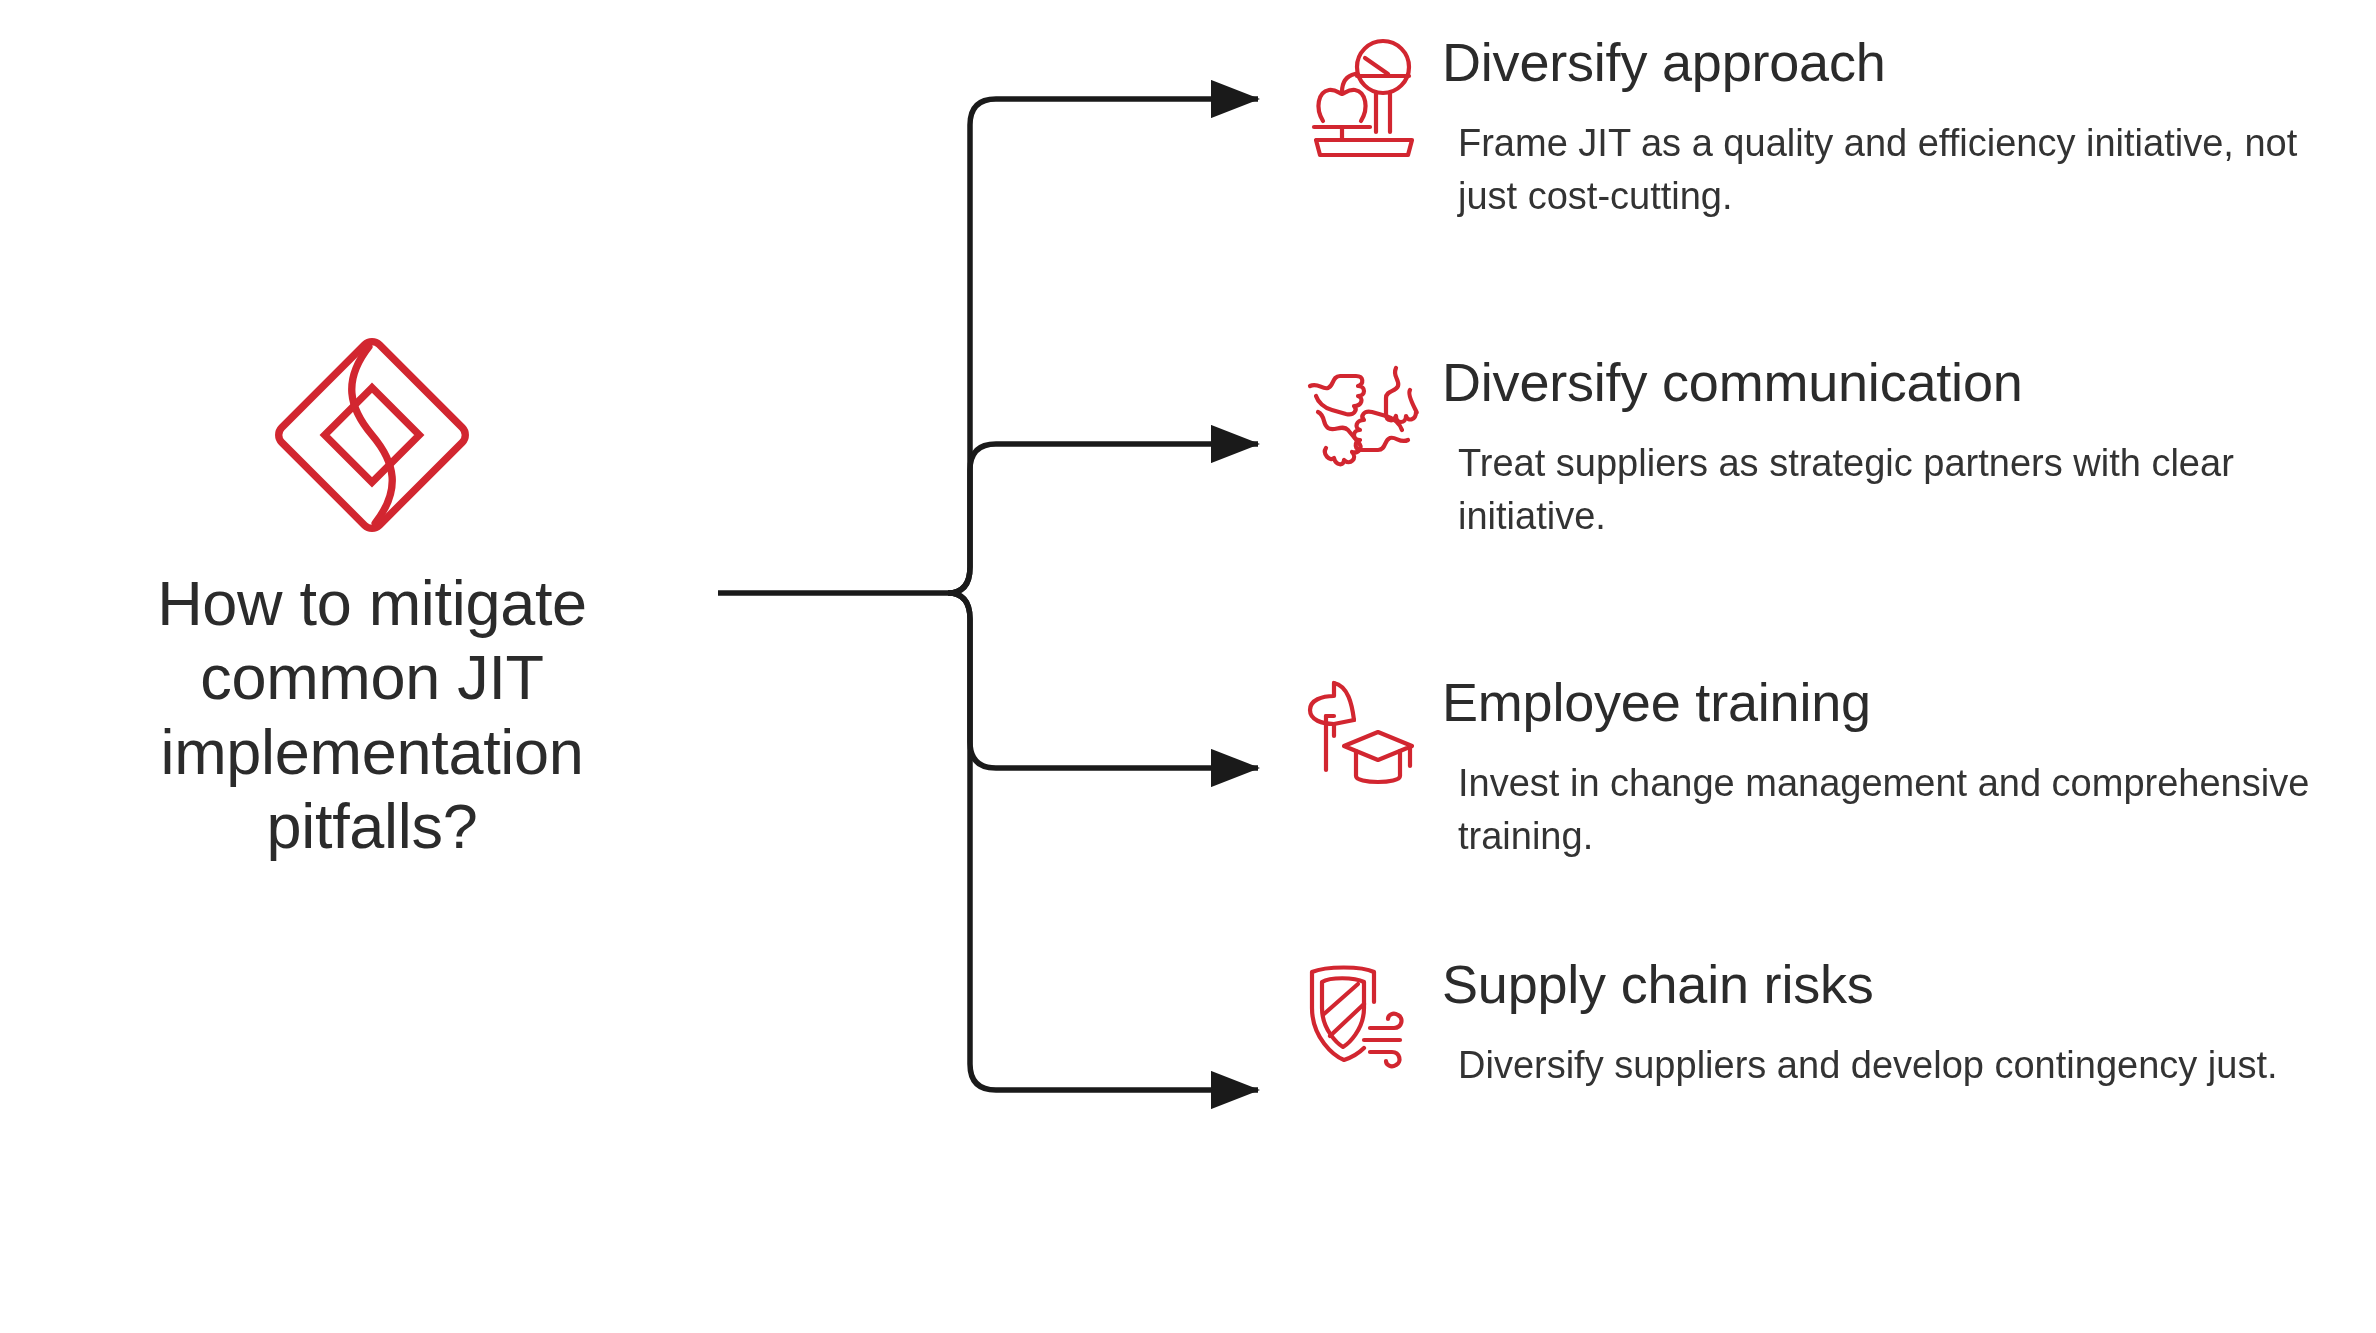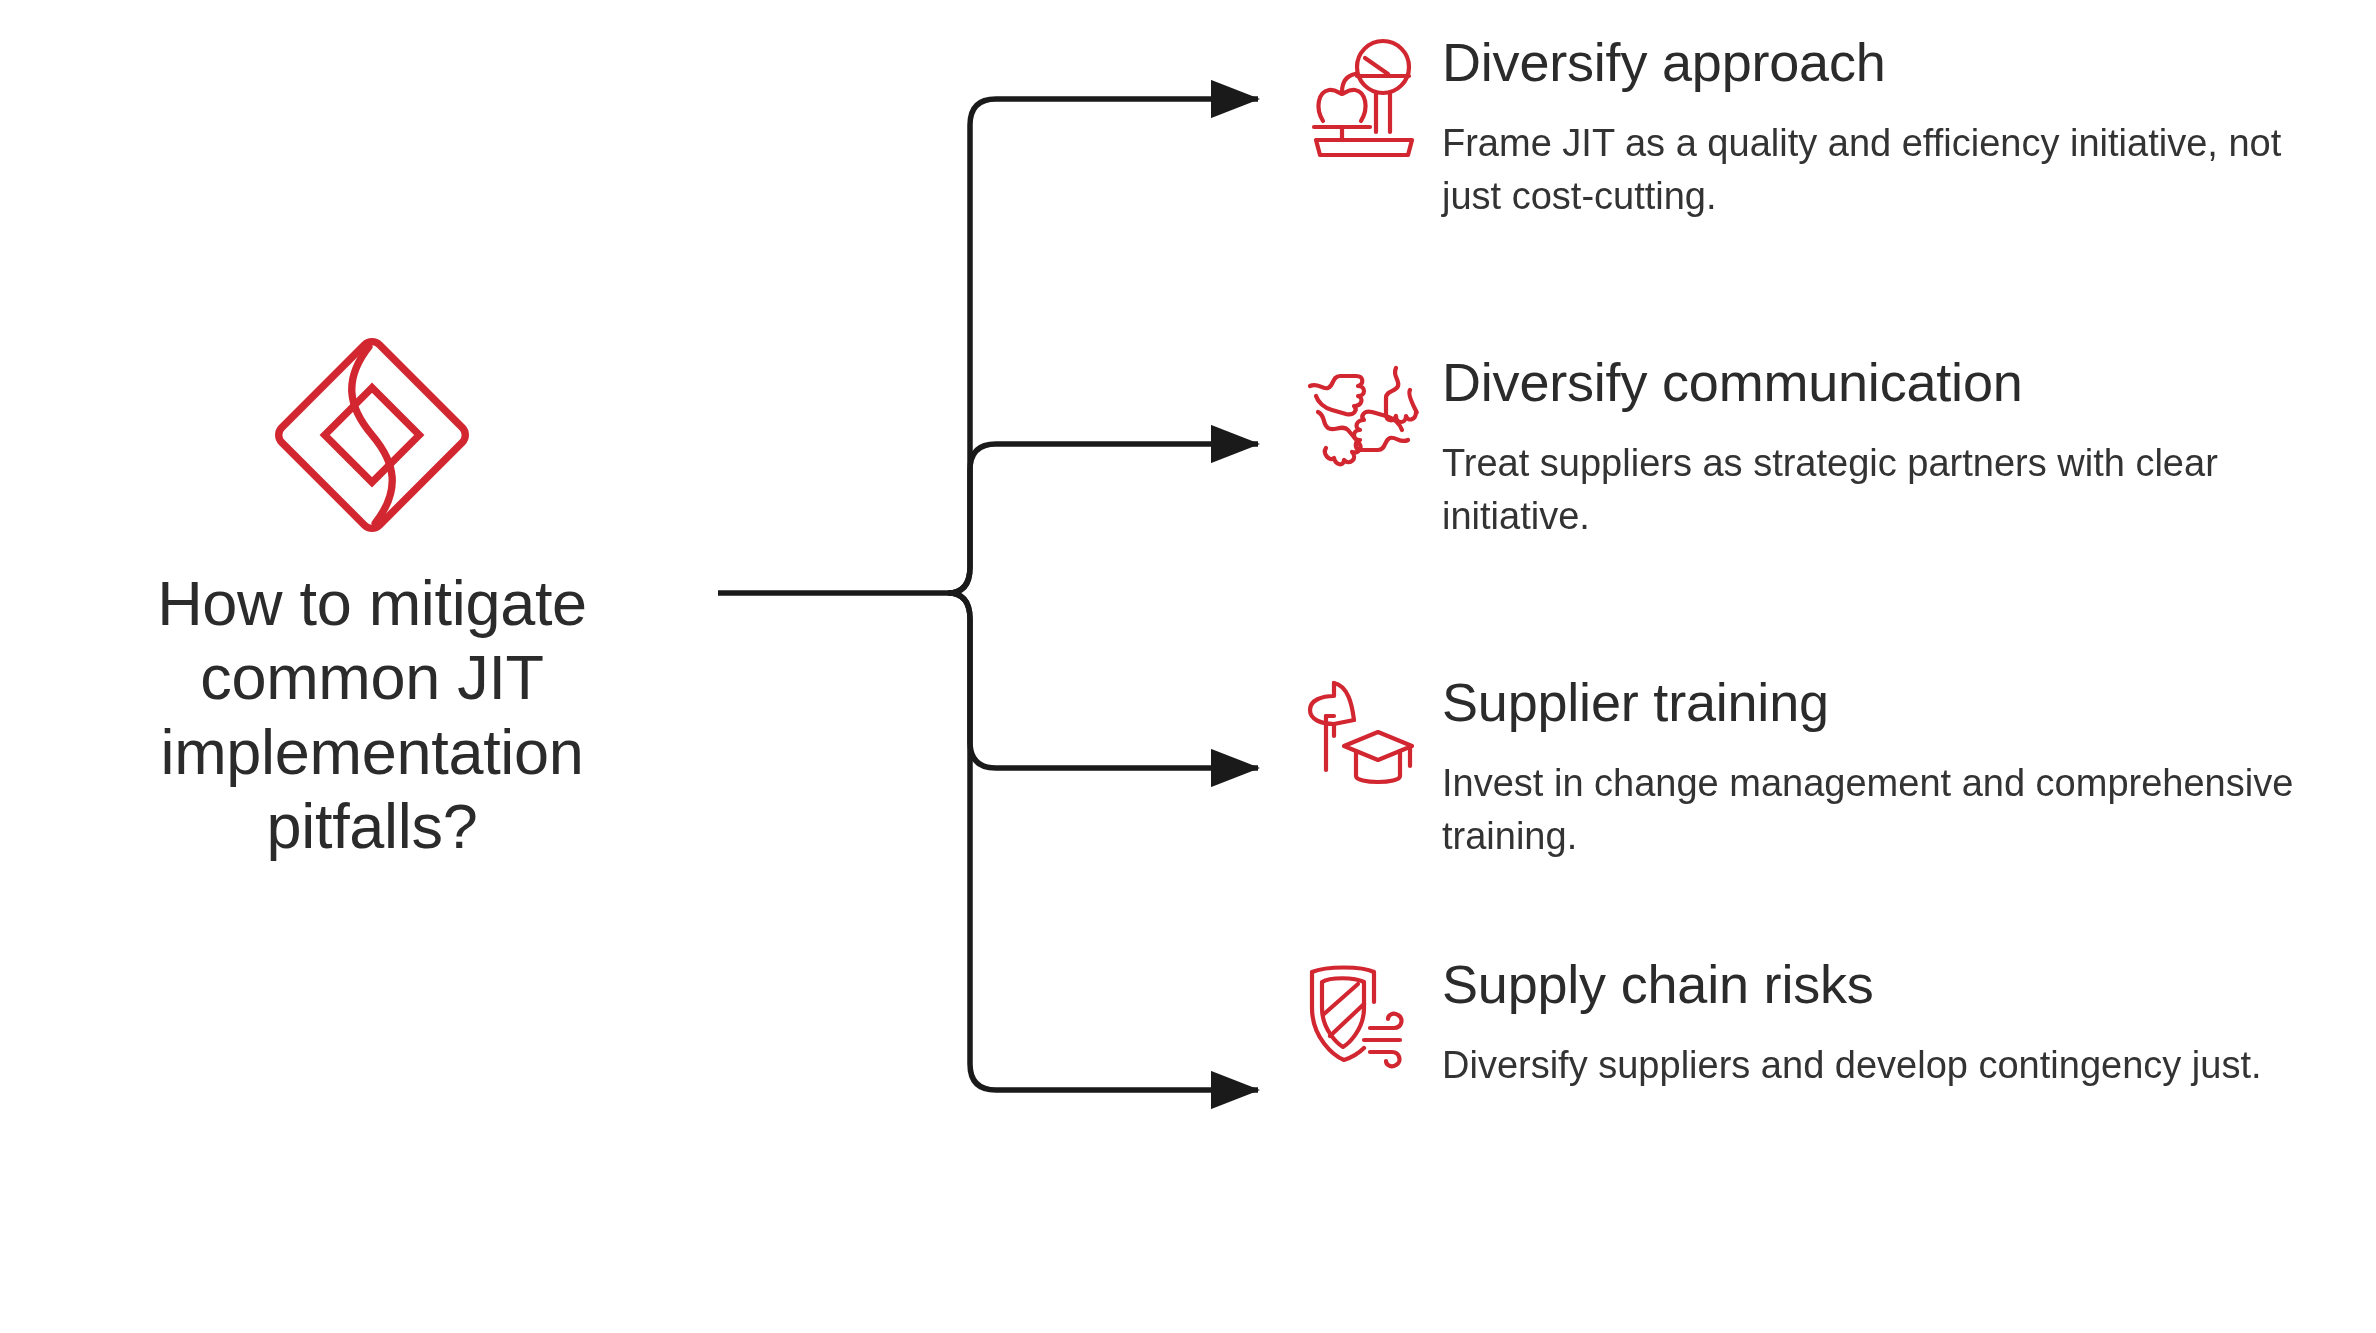--- a/index.html
+++ b/index.html
@@ -86,20 +86,21 @@
     letter-spacing: -0.2px;
     white-space: nowrap;
   }
   .branch-desc {
     margin-top: 26px;
     font-size: 38px;
     line-height: 1.38;
     color: #333333;
     font-weight: 400;
     max-width: 880px;
+    margin-left: 16px;
   }
 </style>
 </head>
 <body>
 
 <div id="canvas">
 
   <div id="left-panel">
 
     <svg id="brand-logo" viewBox="0 0 200 200" fill="none">
@@ -181,21 +182,21 @@
       <path d="M38 9 C52 12, 56 30, 58 46"></path>
       <path d="M38 50 L58 46"></path>
       <line x1="30" y1="42" x2="30" y2="96"></line>
       <path d="M30 42 L38 42"></path>
 
       <path d="M48 72 L82 58 L116 72 L82 86 Z"></path>
       <path d="M60 77 L60 102 C60 110, 104 110, 104 102 L104 77"></path>
       <path d="M114 73 L114 92"></path>
     </svg>
     <div class="branch-text">
-      <div class="branch-title">Supplier training</div>
+      <div class="branch-title">Employee training</div>
       <div class="branch-desc">Invest in change management and comprehensive training.</div>
     </div>
   </div>
 
   <div class="branch-row" id="row-3">
     <svg class="branch-icon" viewBox="0 0 128 128" fill="none" stroke="#d22630" stroke-width="4.2" stroke-linecap="round" stroke-linejoin="round">
 
       <path d="M78 46 L78 16 C66 10, 30 10, 16 16 L16 52
                C16 82, 38 100, 48 104 C54 102, 62 98, 68 92"></path>
 

